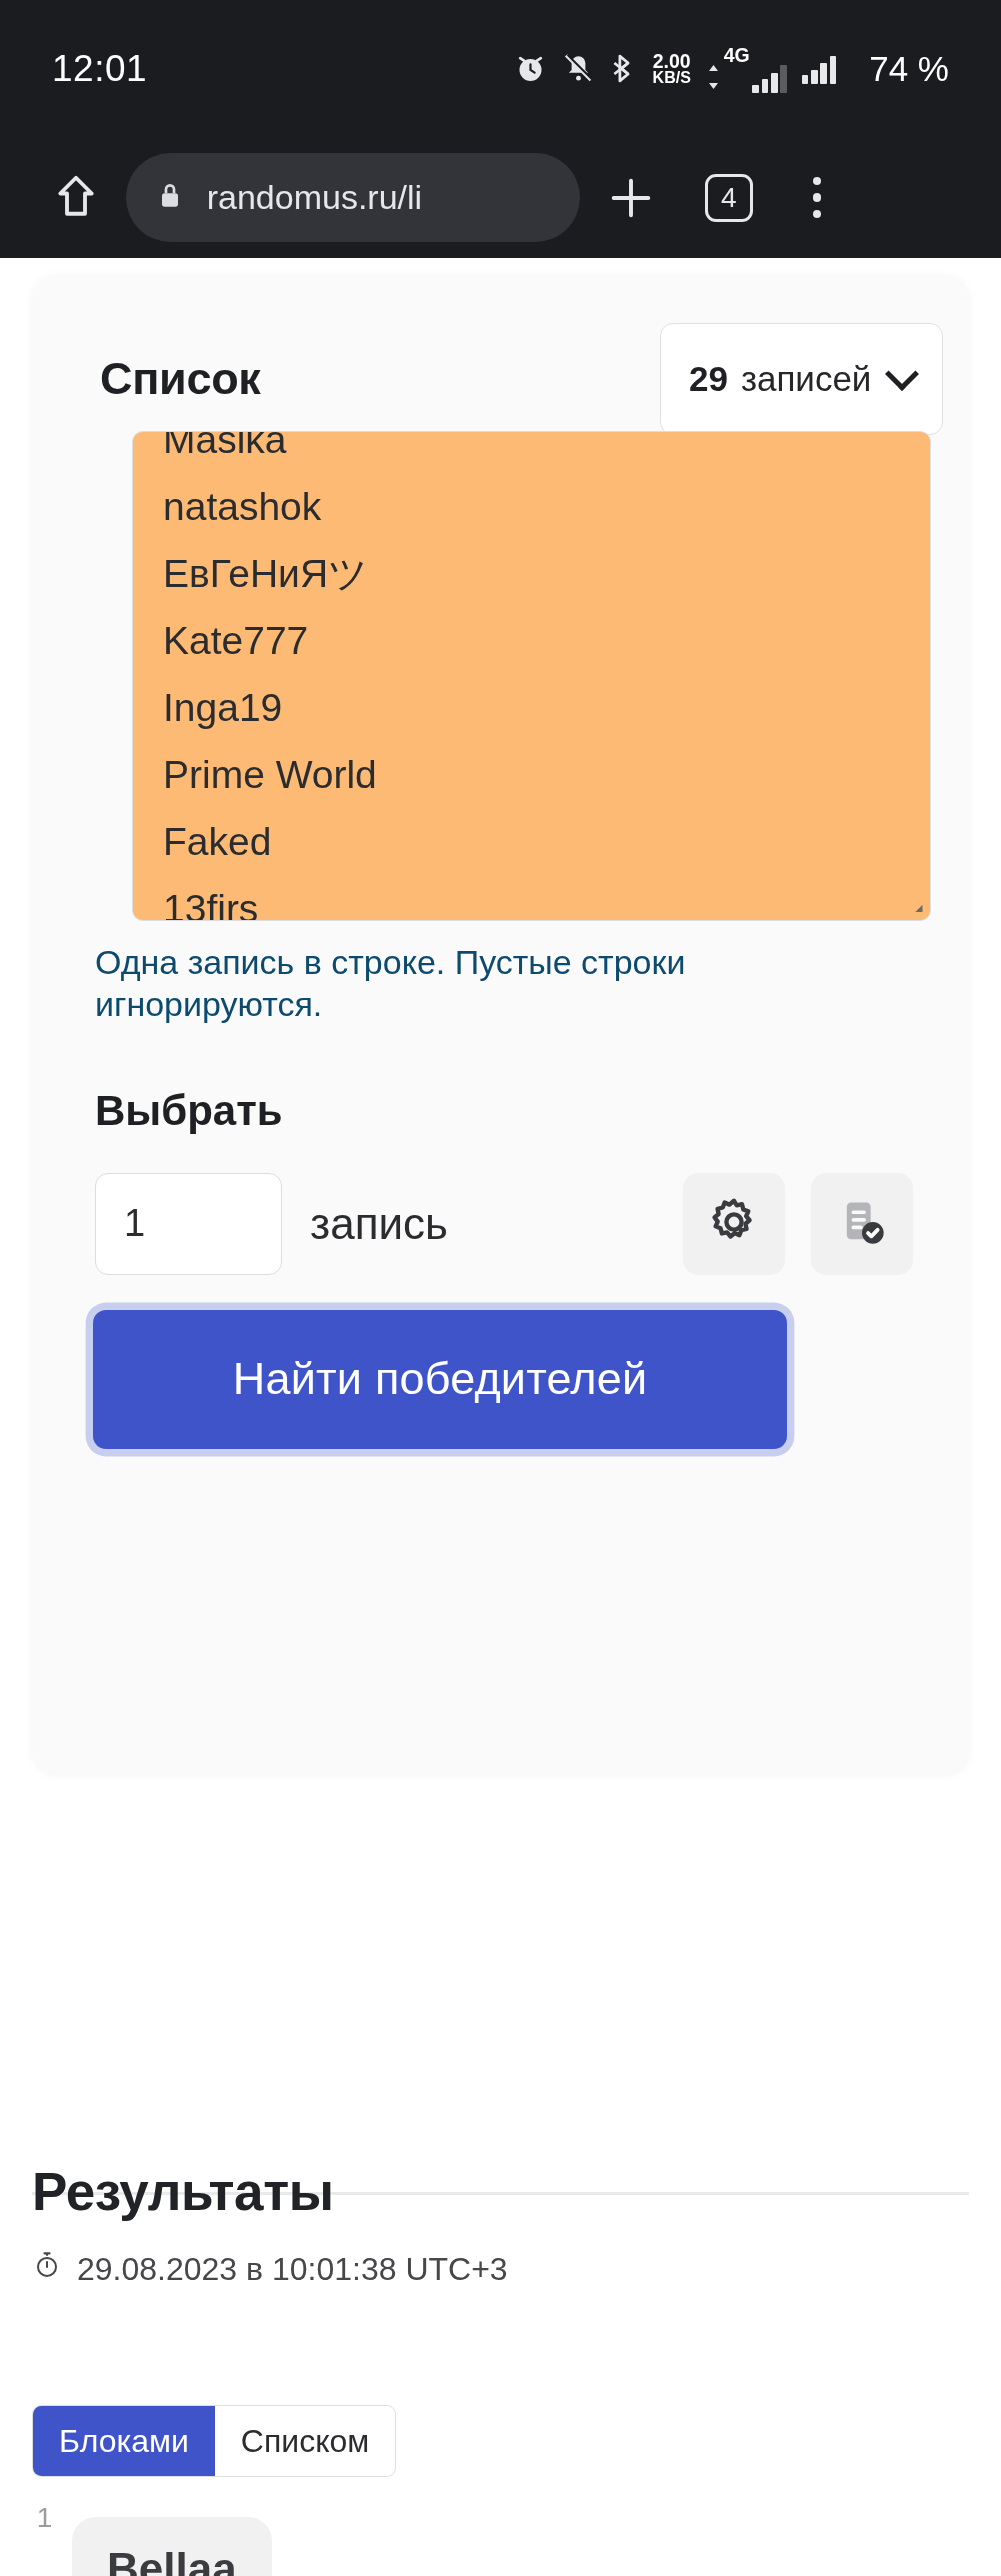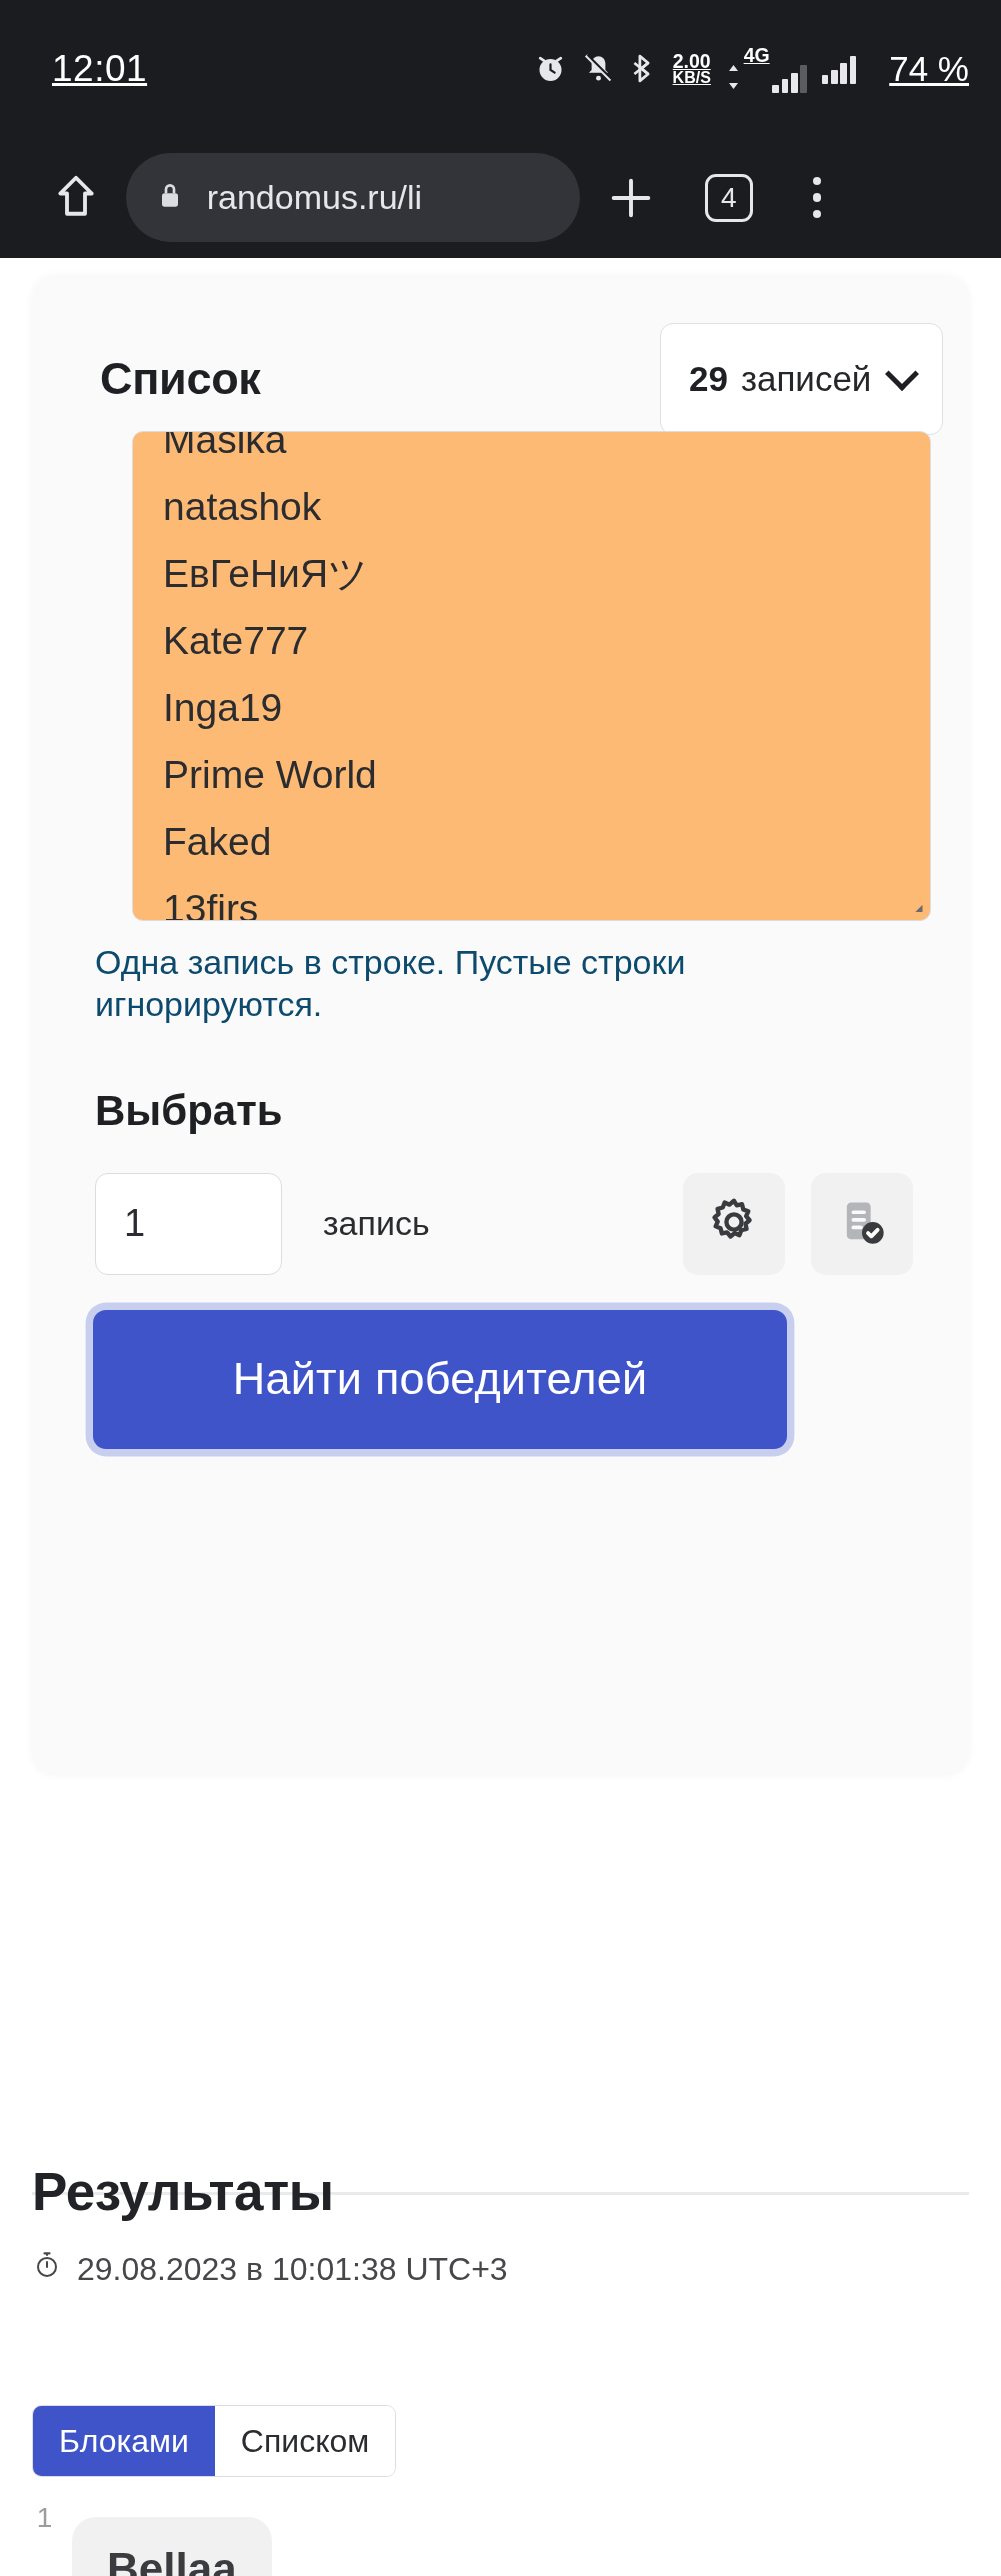--- a/index.html
+++ b/index.html
@@ -8,22 +8,21 @@
     font-family:"Liberation Sans", sans-serif;
     background:#ffffff;
     overflow:hidden;
     position:relative;
   }
 
   
   .statusbar{
     height:137px; background:#1b1c1f; color:#fff;
     display:flex; align-items:center; justify-content:space-between;
-    padding:0 32px 0 52px;
-    text-decoration:underline;
+    padding:0 52px 0 52px;
   }
   .sb-time{ font-size:37px; letter-spacing:0.5px; font-weight:400; }
   .sb-right{ display:flex; align-items:center; gap:15px; }
   .sb-icon{ display:flex; align-items:center; }
   .sb-net{ display:flex; flex-direction:column; align-items:center; line-height:.95;
            font-size:19.5px; font-weight:700; }
   .sb-net .kb{ font-size:16px; }
   .sb-4g{ display:flex; align-items:flex-end; gap:2.8px; }
   .sb-4glabel{ font-size:19.5px; font-weight:700; margin-bottom:26px; }
   .bars{ display:flex; align-items:flex-end; gap:2.8px; height:30px; }
@@ -111,21 +110,21 @@
 
   .pickrow{
     position:absolute; left:63px; top:898px; right:56px; height:102px;
     display:flex; align-items:center;
   }
   .num-input{
     width:187px; height:102px; background:#fff; border:1.9px solid #dcdde0;
     border-radius:13px; display:flex; align-items:center; padding-left:28px;
     font-size:38px; color:#2b2c2f;
   }
-  .pick-label{ font-size:34px; color:#2b2c2f; margin-left:41px; }
+  .pick-label{ font-size:44px; color:#2b2c2f; margin-left:28px; }
   .iconbtns{ margin-left:auto; display:flex; gap:26px; }
   .iconbtn{
     width:102px;height:102px;background:#f1f1f2;border-radius:15px;
     display:flex;align-items:center;justify-content:center;
   }
 
   .findbtn{
     position:absolute; left:61px; top:1035px; width:694px; height:139px;
     background:#4054ca; border-radius:13px;
     box-shadow:0 0 0 7.4px #c8ceee;

